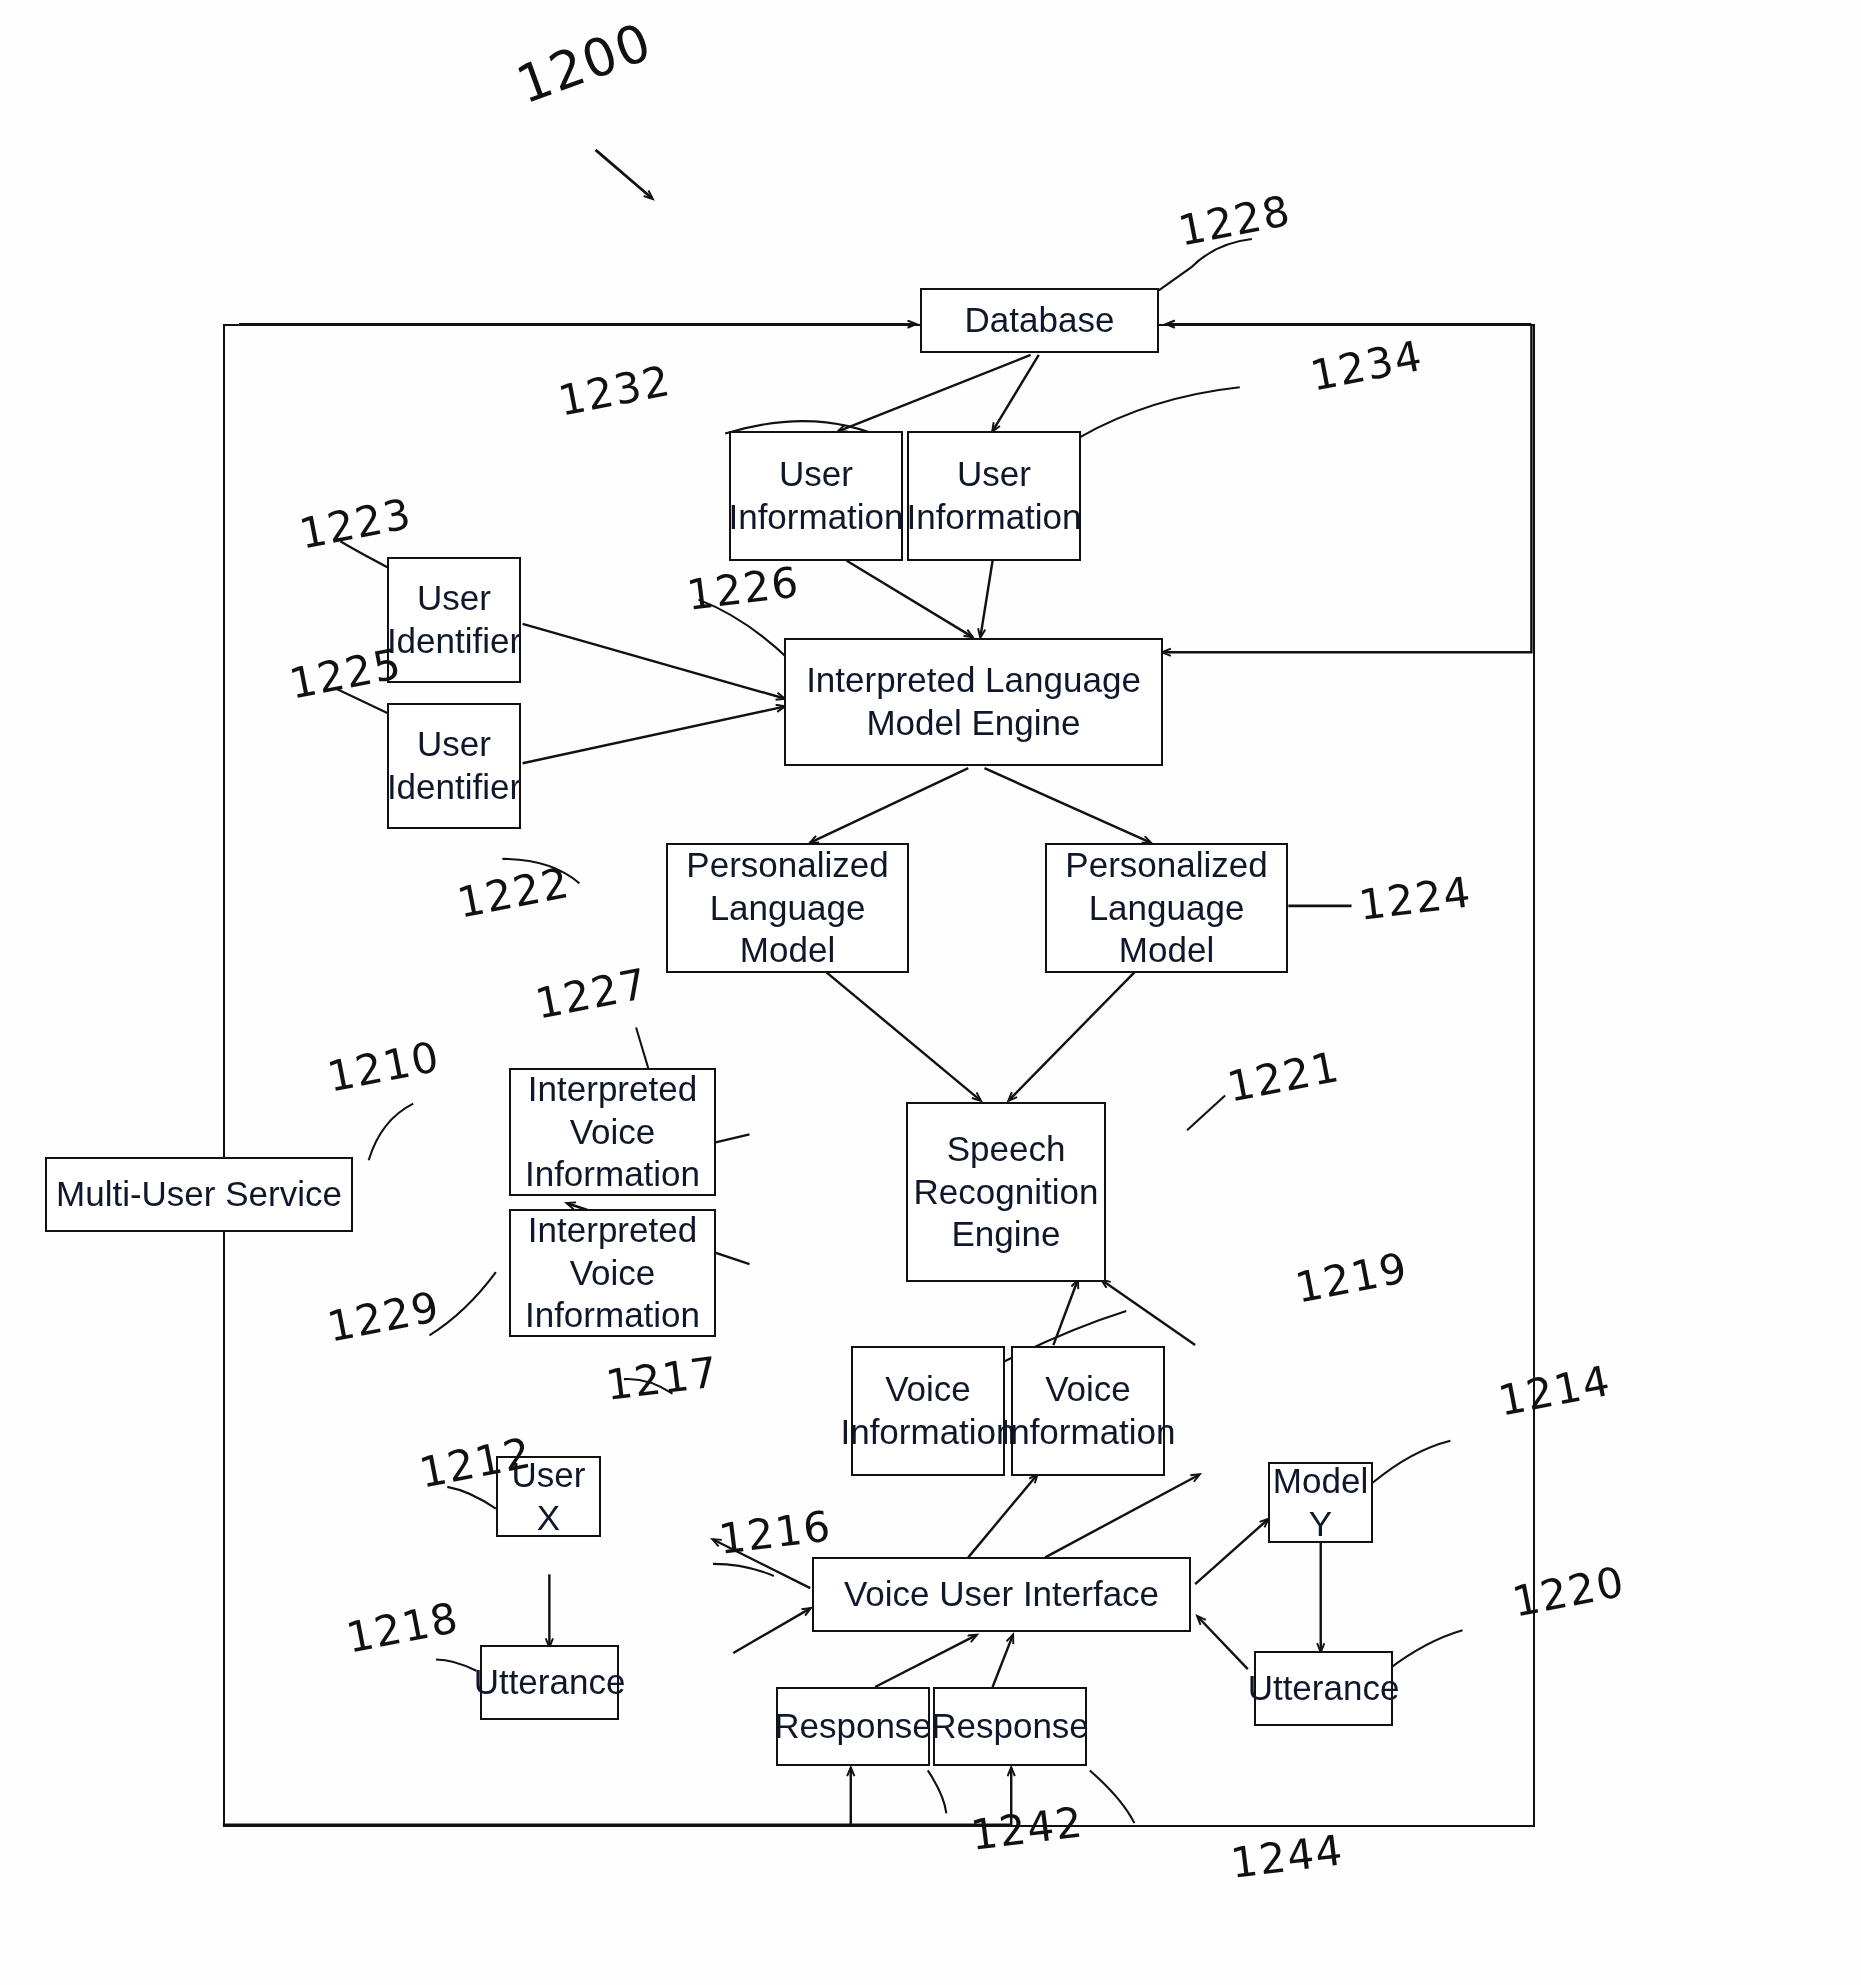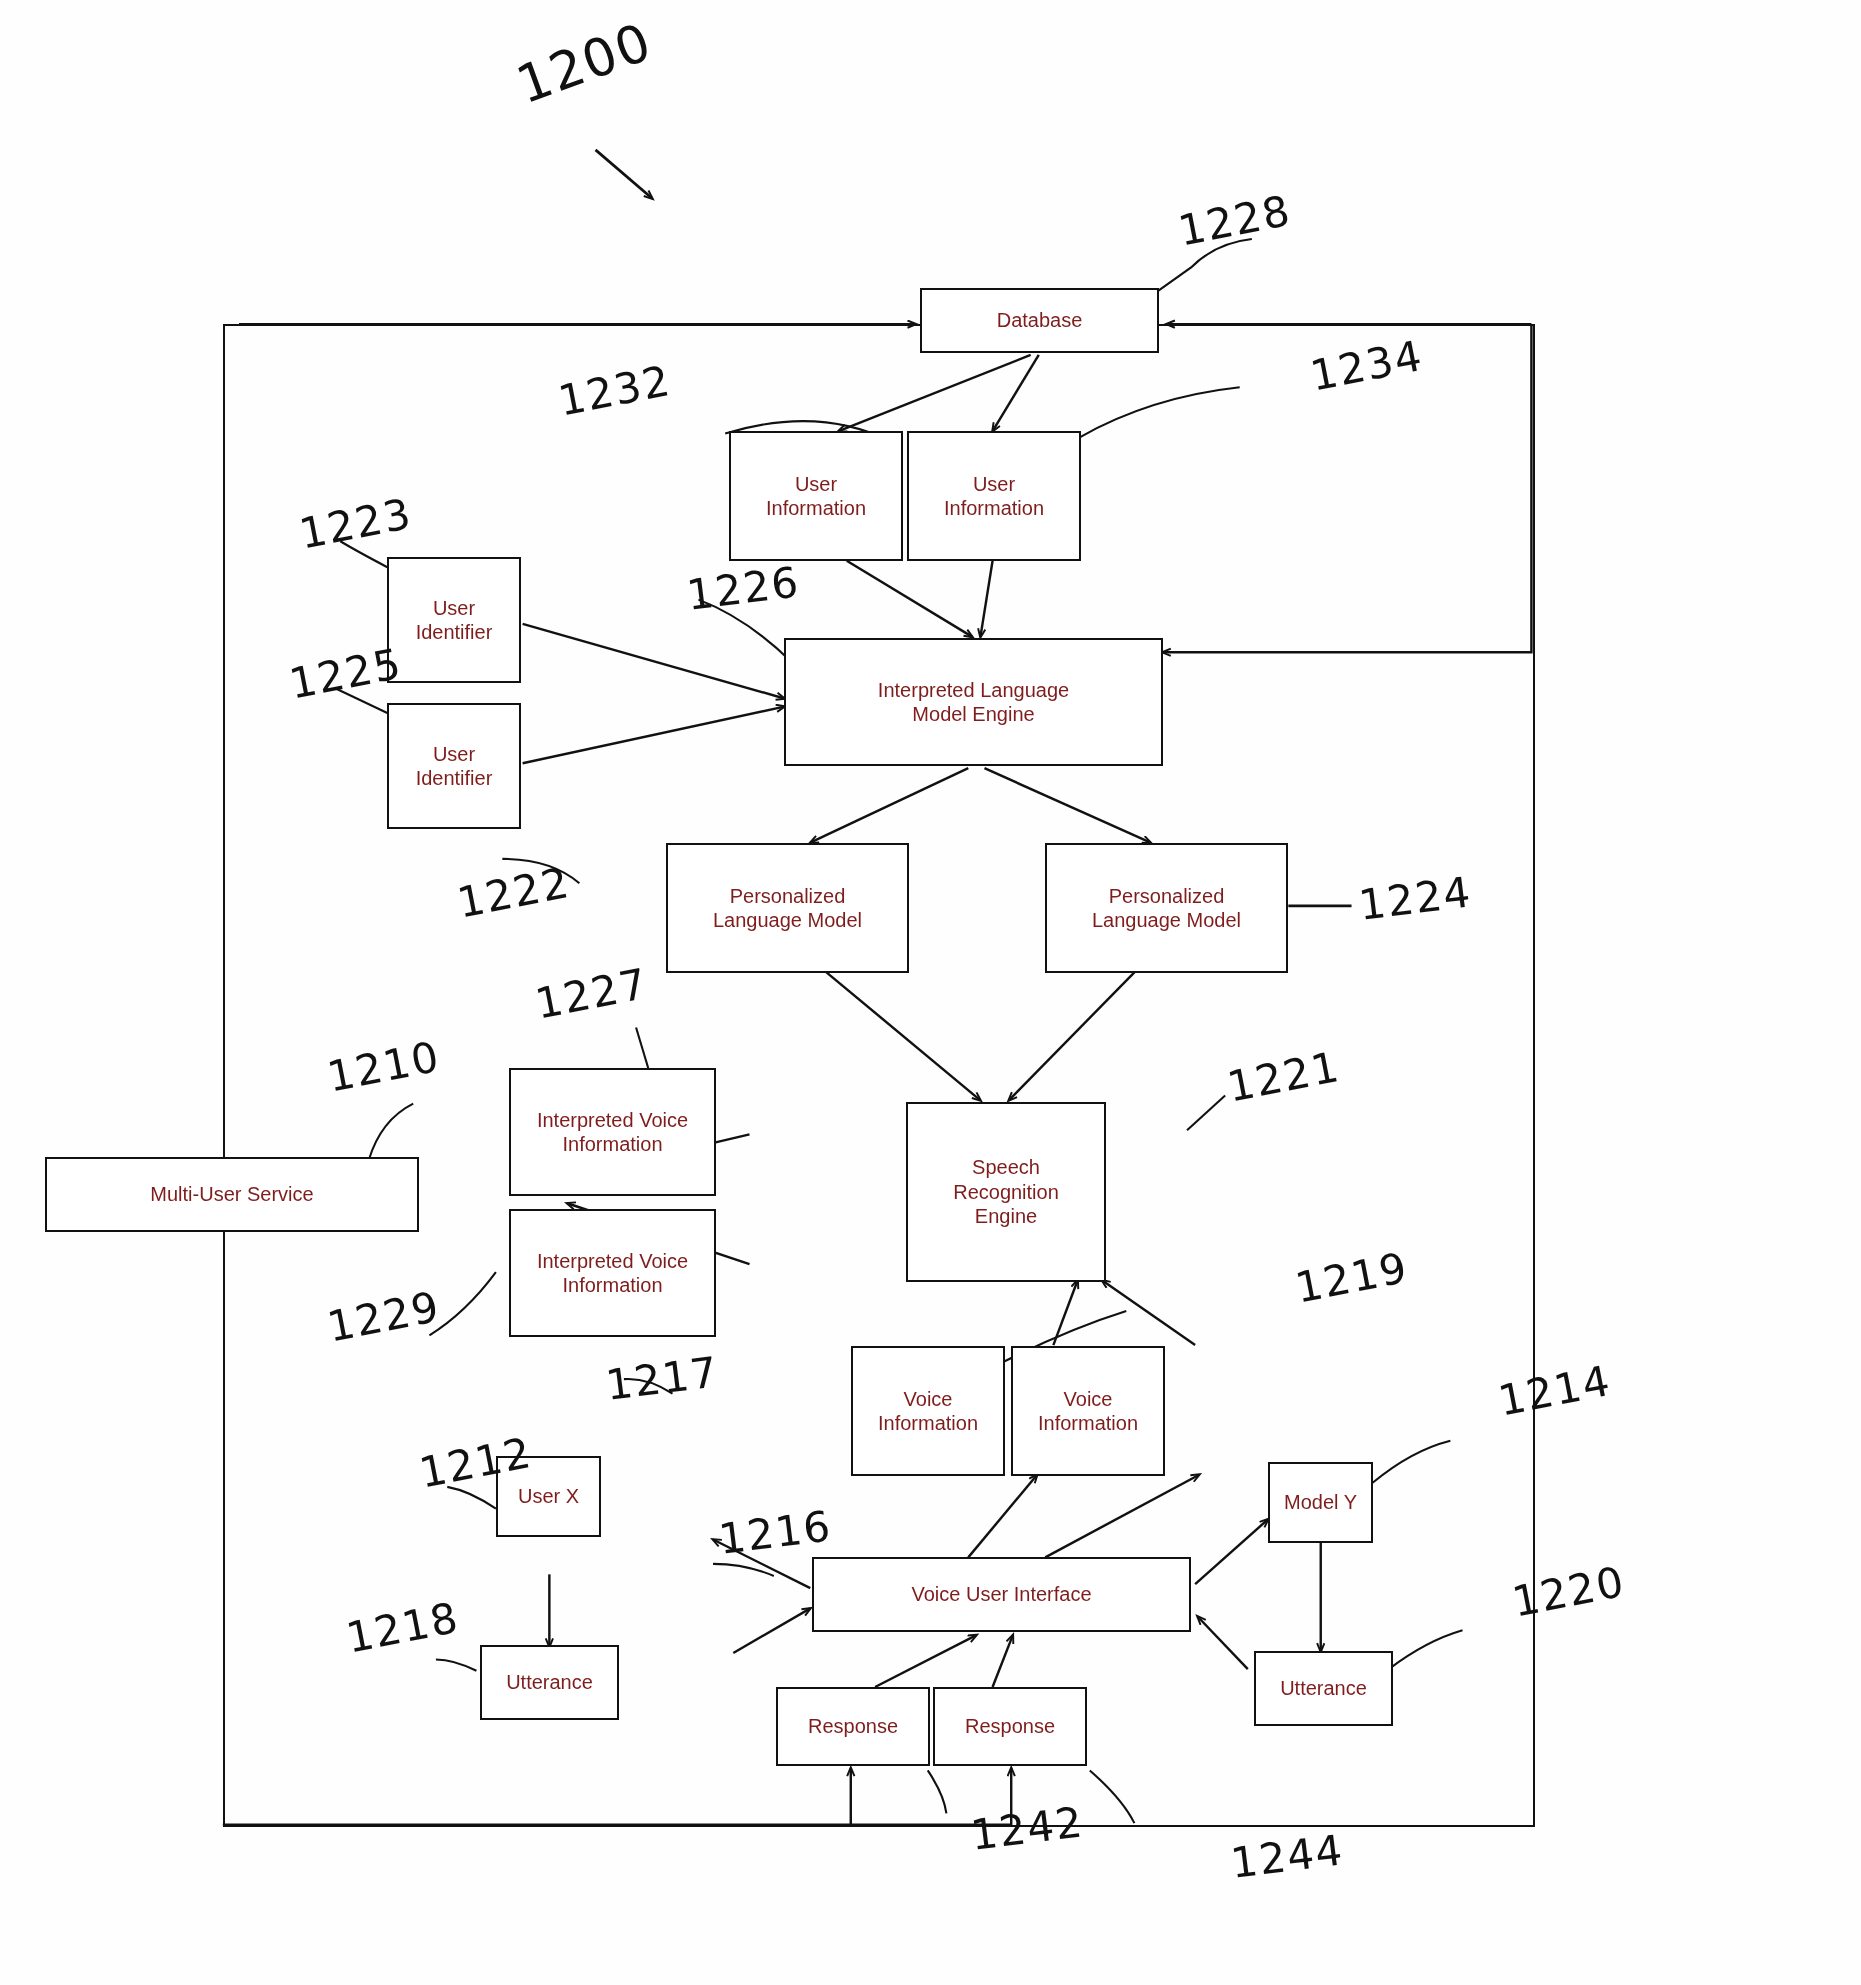--- a/index.html
+++ b/index.html
@@ -16,22 +16,22 @@
     overflow: hidden;
   }
   .box {
     position: absolute;
     border: 2.4px solid #111;
     background: #ffffff;
     display: flex;
     align-items: center;
     justify-content: center;
     text-align: center;
-    color: #7f1d1d;
-    font-size: 20px;
+    color: #0f172a;
+    font-size: 35px;
     line-height: 1.22;
     box-sizing: border-box;
     padding: 1.6px 4.9px;
   }
   .container-rect {
     position: absolute;
     border: 2.4px solid #111;
     background: transparent;
     box-sizing: border-box;
   }
@@ -196,21 +196,21 @@
     <span style="white-space:pre-line">Interpreted Voice
 Information</span>
   </div>
 
   <div class="box" style="left:906px; top:1102px; width:200px; height:180px;">
     <span style="white-space:pre-line">Speech
 Recognition
 Engine</span>
   </div>
 
-  <div class="box" style="left:45px; top:1157px; width:374px; height:75px;">
+  <div class="box" style="left:45px; top:1157px; width:308px; height:75px;">
     <span>Multi-User Service</span>
   </div>
 
   <div class="box" style="left:851px; top:1346px; width:154px; height:130px;">
     <span style="white-space:pre-line">Voice
 Information</span>
   </div>
 
   <div class="box" style="left:1011px; top:1346px; width:154px; height:130px;">
     <span style="white-space:pre-line">Voice

